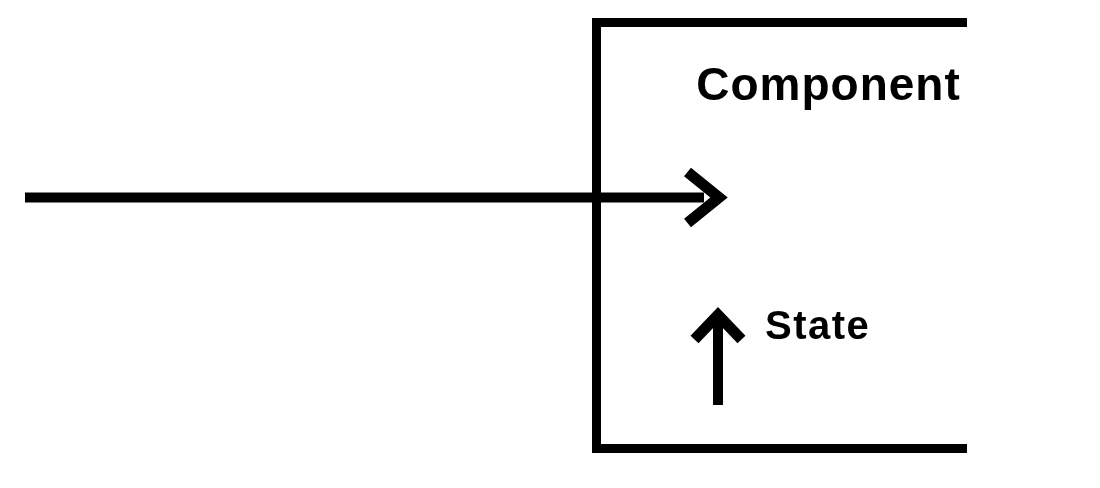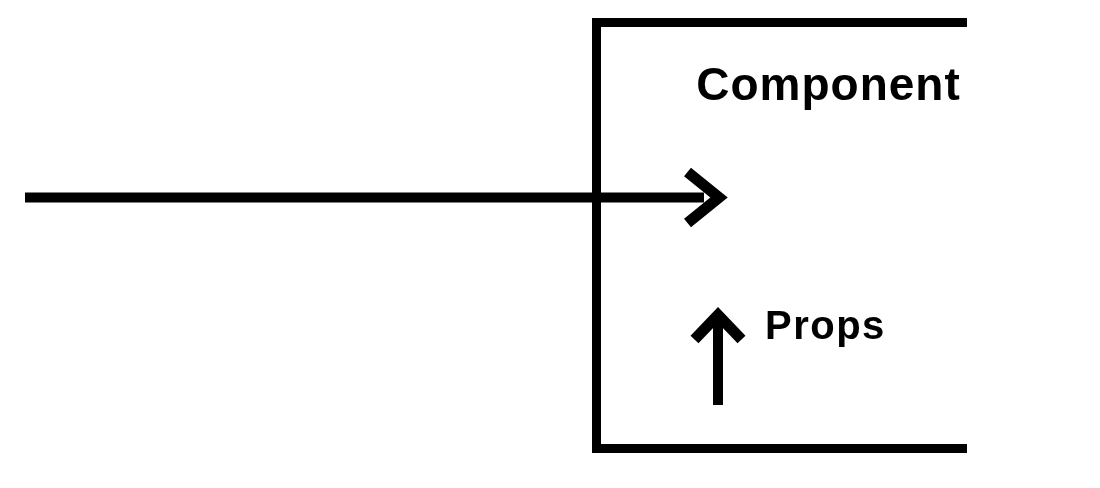--- a/index.html
+++ b/index.html
@@ -77,15 +77,15 @@
 
     <g>
       <line x1="718" y1="405" x2="718" y2="318" stroke-width="10" stroke-linecap="butt" stroke="#000000"></line>
       <polyline points="694.5,339.5 718,315 741.5,339.5" fill="none" stroke-width="11" stroke-linejoin="miter" stroke-linecap="butt" stroke="#000000"></polyline>
     </g>
   </svg>
 
   <div class="label component-title">Component</div>
 
 
-  <div class="label state-label">Props</div>
+  <div class="label state-label">State</div>
 
 </div>
 
 </body></html>

